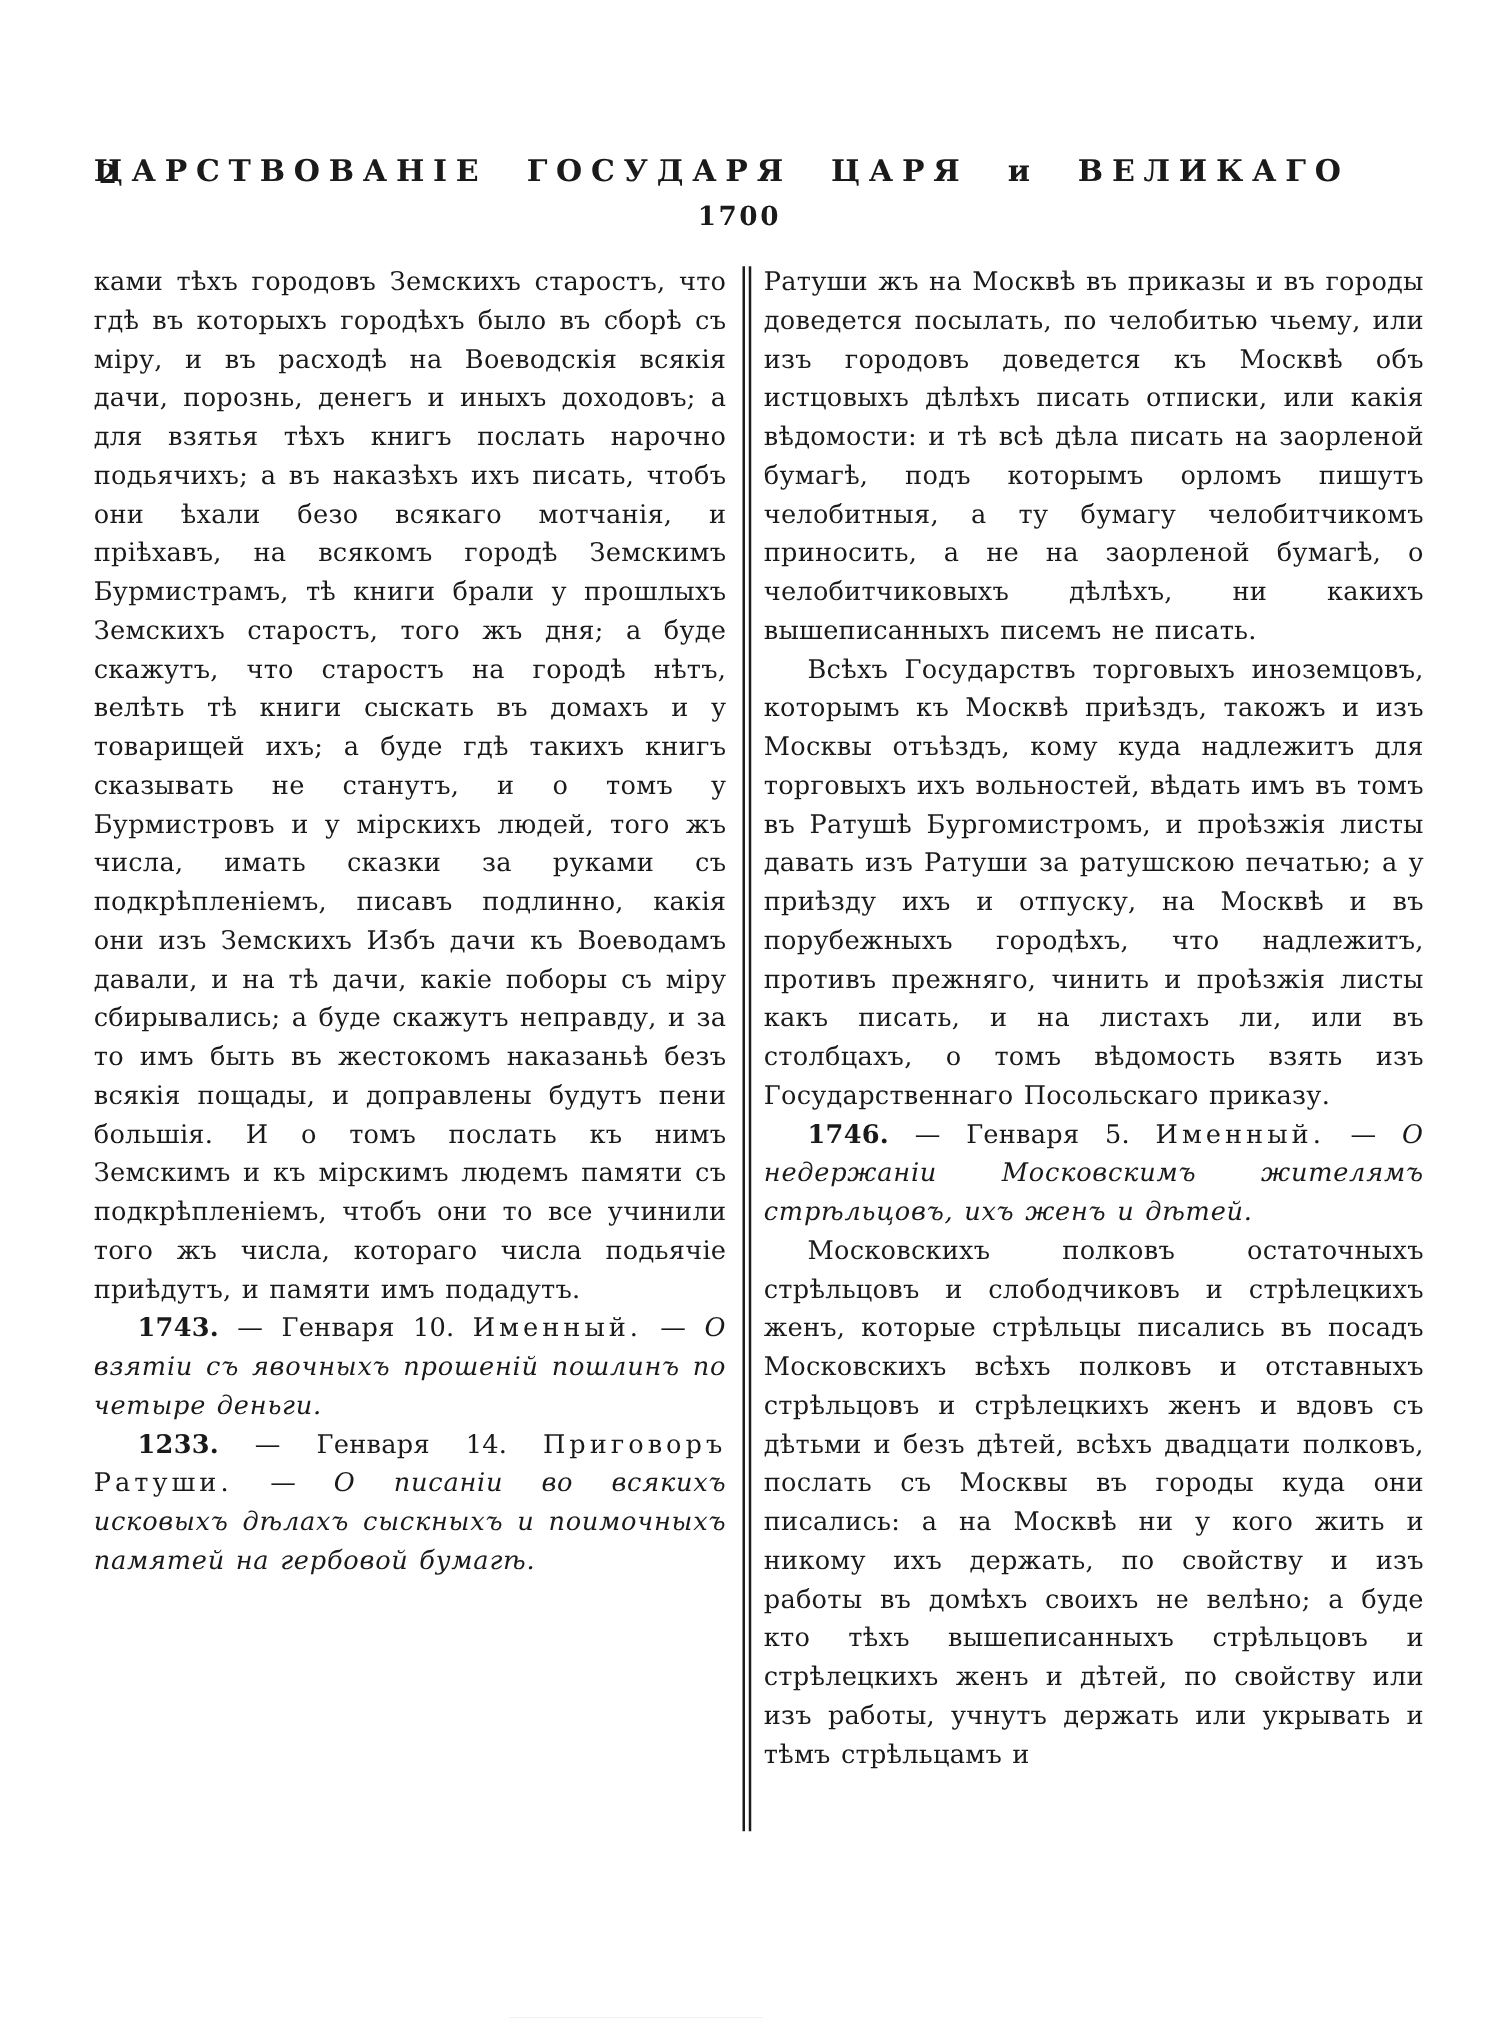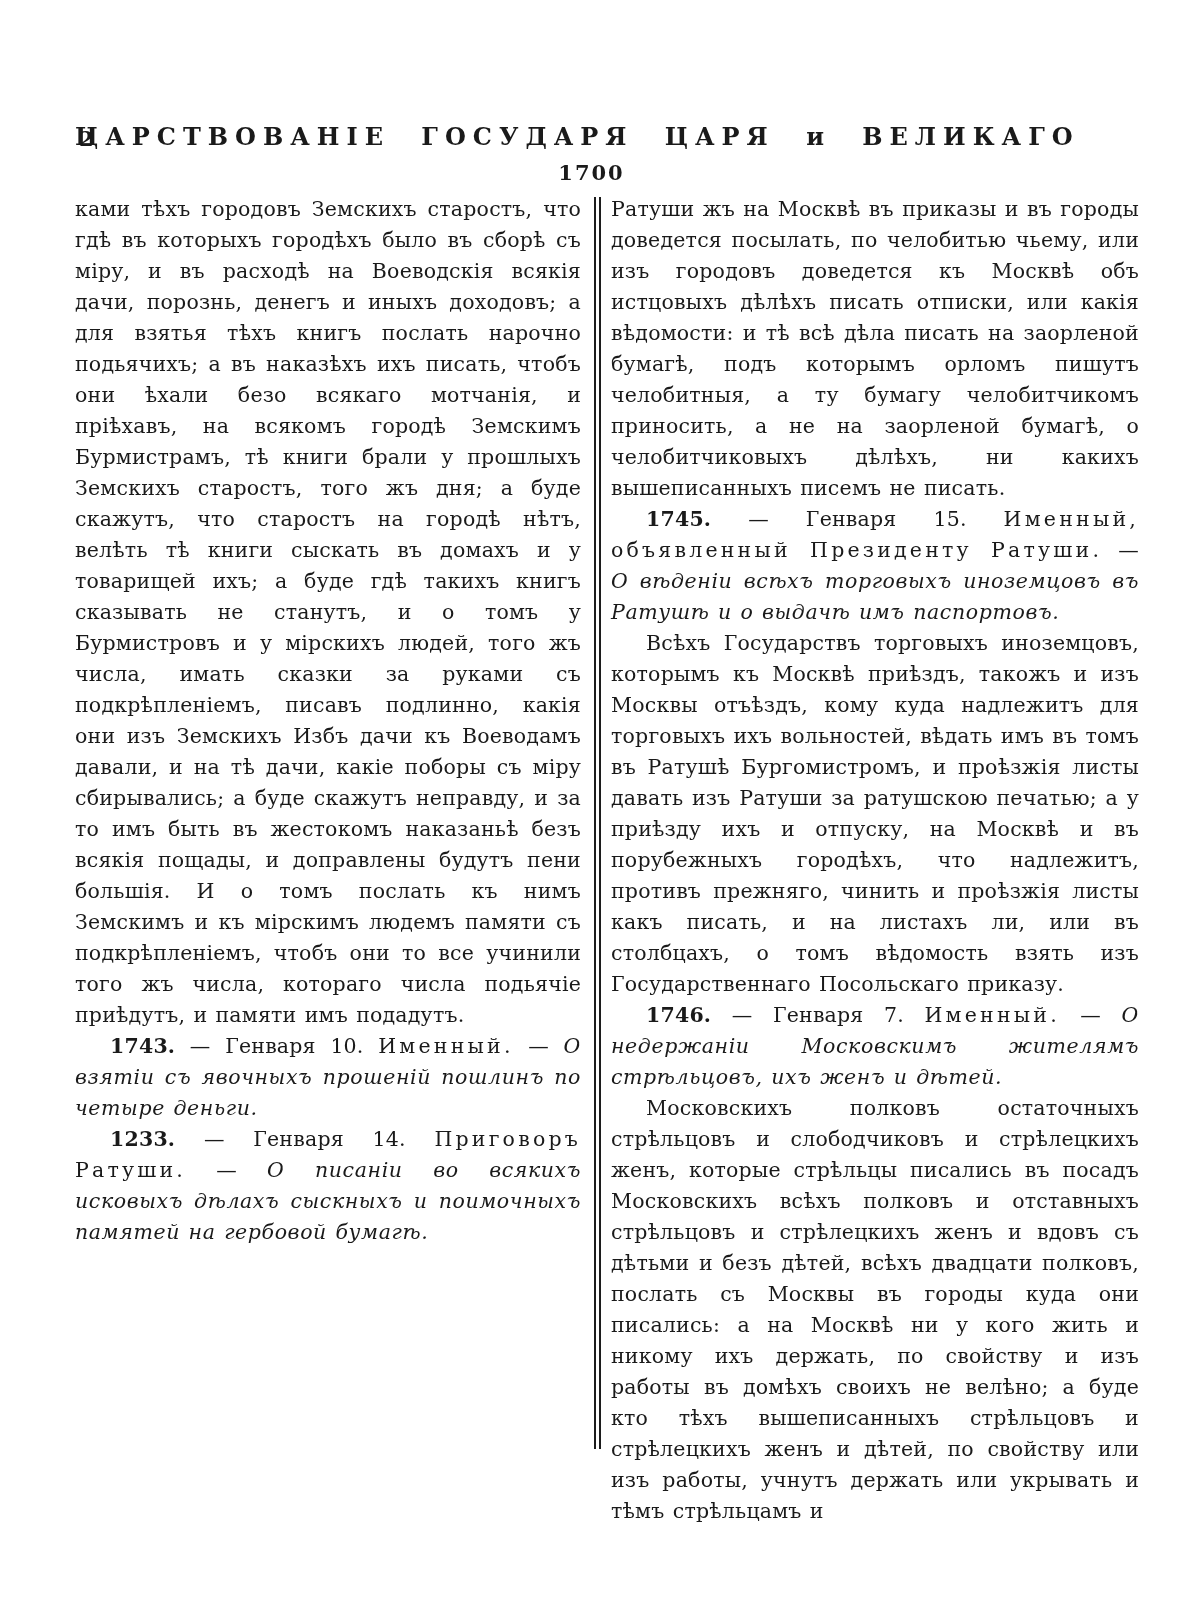--- a/index.html
+++ b/index.html
@@ -35,21 +35,21 @@
   .year-head {
     position: absolute;
     top: 160px; left: 0; right: 17px;
     text-align: center;
     font-size: 21px;
     font-weight: 700;
     letter-spacing: 2px;
   }
   .columns {
     position: absolute;
-    top: 194px;
+    top: 210px;
     left: 75px;
     width: 1066px;
     display: flex;
     align-items: flex-start;
   }
   .col { 
     font-size: 20.5px;
     line-height: 31px;
     letter-spacing: 0.2px;
     word-spacing: 1.5px;
@@ -86,20 +86,19 @@
 
   <div class="columns">
     <div class="col col-left" id="col-left">
         <p class="para"><span class="s-normal">ками тѣхъ городовъ Земскихъ старостъ, что гдѣ въ которыхъ городѣхъ было въ сборѣ съ міру, и въ расходѣ на Воеводскія всякія дачи, порознь, денегъ и иныхъ доходовъ; а для взятья тѣхъ книгъ послать нарочно подьячихъ; а въ наказѣхъ ихъ писать, чтобъ они ѣхали безо всякаго мотчанія, и пріѣхавъ, на всякомъ городѣ Земскимъ Бурмистрамъ, тѣ книги брали у прошлыхъ Земскихъ старостъ, того жъ дня; а буде скажутъ, что старостъ на городѣ нѣтъ, велѣть тѣ книги сыскать въ домахъ и у товарищей ихъ; а буде гдѣ такихъ книгъ сказывать не станутъ, и о томъ у Бурмистровъ и у мірскихъ людей, того жъ числа, имать сказки за руками съ подкрѣпленіемъ, писавъ подлинно, какія они изъ Земскихъ Избъ дачи къ Воеводамъ давали, и на тѣ дачи, какіе поборы съ міру сбирывались; а буде скажутъ неправду, и за то имъ быть въ жестокомъ наказаньѣ безъ всякія пощады, и доправлены будутъ пени большія. И о томъ послать къ нимъ Земскимъ и къ мірскимъ людемъ памяти съ подкрѣпленіемъ, чтобъ они то все учинили того жъ числа, котораго числа подьячіе приѣдутъ, и памяти имъ подадутъ.</span></p>
         <p class="para indent"><span class="s-bold">1743.</span><span class="s-normal"> — Генваря 10. </span><span class="s-spaced">Именный.</span><span class="s-normal"> — </span><span class="s-italic">О взятіи съ явочныхъ прошеній пошлинъ по четыре деньги.</span></p>
         <p class="para indent"><span class="s-bold">1233.</span><span class="s-normal"> — Генваря 14. </span><span class="s-spaced">Приговоръ Ратуши.</span><span class="s-normal"> — </span><span class="s-italic">О писаніи во всякихъ исковыхъ дѣлахъ сыскныхъ и поимочныхъ памятей на гербовой бумагѣ.</span></p>
       </div>
     <div class="divider"></div>
     <div class="col col-right" id="col-right">
         <p class="para"><span class="s-normal">Ратуши жъ на Москвѣ въ приказы и въ городы доведется посылать, по челобитью чьему, или изъ городовъ доведется къ Москвѣ объ истцовыхъ дѣлѣхъ писать отписки, или какія вѣдомости: и тѣ всѣ дѣла писать на заорленой бумагѣ, подъ которымъ орломъ пишутъ челобитныя, а ту бумагу челобитчикомъ приносить, а не на заорленой бумагѣ, о челобитчиковыхъ дѣлѣхъ, ни какихъ вышеписанныхъ писемъ не писать.</span></p>
-        <p class="para indent"><span class="s-bold">1745.</span><span class="s-normal"> — Генваря 15. </span><span class="s-spaced">Именный, объявленный Президенту Ратуши.</span><span class="s-normal"> — </span><span class="s-italic">О вѣденіи всѣхъ торговыхъ иноземцовъ въ Ратушѣ и о выдачѣ имъ паспортовъ.</span></p>
         <p class="para indent"><span class="s-normal">Всѣхъ Государствъ торговыхъ иноземцовъ, которымъ къ Москвѣ приѣздъ, такожъ и изъ Москвы отъѣздъ, кому куда надлежитъ для торговыхъ ихъ вольностей, вѣдать имъ въ томъ въ Ратушѣ Бургомистромъ, и проѣзжія листы давать изъ Ратуши за ратушскою печатью; а у приѣзду ихъ и отпуску, на Москвѣ и въ порубежныхъ городѣхъ, что надлежитъ, противъ прежняго, чинить и проѣзжія листы какъ писать, и на листахъ ли, или въ столбцахъ, о томъ вѣдомость взять изъ Государственнаго Посольскаго приказу.</span></p>
-        <p class="para indent"><span class="s-bold">1746.</span><span class="s-normal"> — Генваря 7. </span><span class="s-spaced">Именный.</span><span class="s-normal"> — </span><span class="s-italic">О недержаніи Московскимъ жителямъ стрѣльцовъ, ихъ женъ и дѣтей.</span></p>
+        <p class="para indent"><span class="s-bold">1746.</span><span class="s-normal"> — Генваря 5. </span><span class="s-spaced">Именный.</span><span class="s-normal"> — </span><span class="s-italic">О недержаніи Московскимъ жителямъ стрѣльцовъ, ихъ женъ и дѣтей.</span></p>
         <p class="para indent"><span class="s-normal">Московскихъ полковъ остаточныхъ стрѣльцовъ и слободчиковъ и стрѣлецкихъ женъ, которые стрѣльцы писались въ посадъ Московскихъ всѣхъ полковъ и отставныхъ стрѣльцовъ и стрѣлецкихъ женъ и вдовъ съ дѣтьми и безъ дѣтей, всѣхъ двадцати полковъ, послать съ Москвы въ городы куда они писались: а на Москвѣ ни у кого жить и никому ихъ держать, по свойству и изъ работы въ домѣхъ своихъ не велѣно; а буде кто тѣхъ вышеписанныхъ стрѣльцовъ и стрѣлецкихъ женъ и дѣтей, по свойству или изъ работы, учнутъ держать или укрывать и тѣмъ стрѣльцамъ и</span></p>
       </div>
   </div>
 
 </div>
 
 </body></html>

